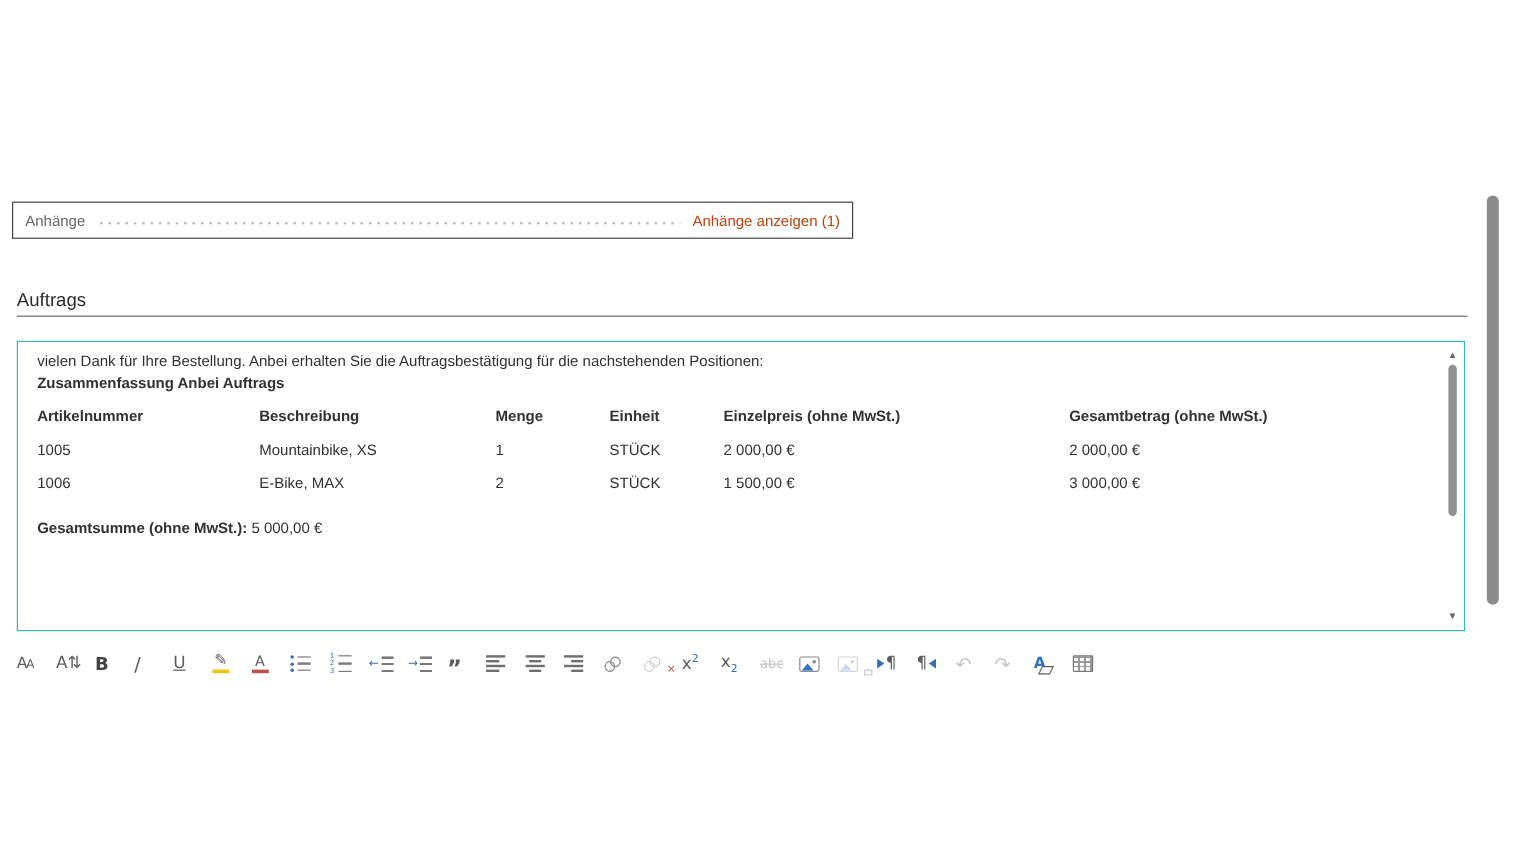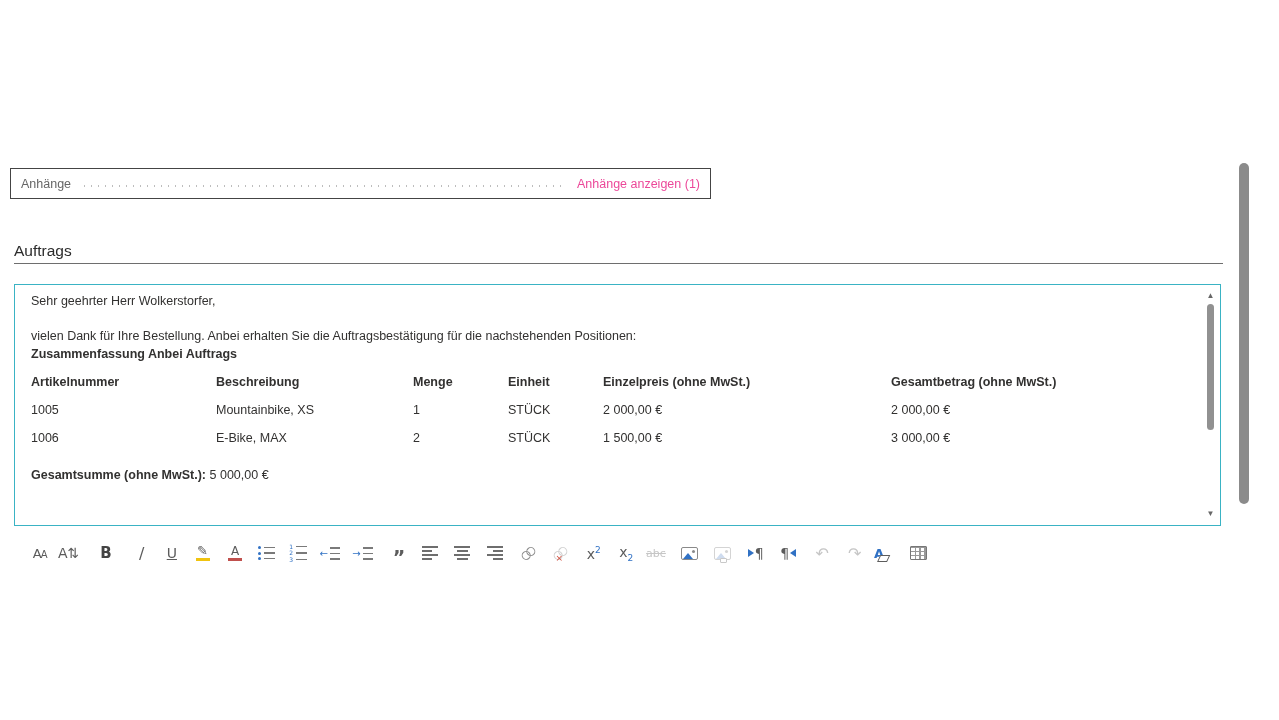--- a/index.html
+++ b/index.html
@@ -7,21 +7,21 @@
               font-family:"Liberation Sans", sans-serif; color:#323130; }
   .abs { position:absolute; }
 
   
   #attach-box { left:10px; top:168px; width:701px; height:31px;
     border:1px solid #444; display:flex; align-items:center; padding:0 10px; background:#fff; }
   #attach-label { font-size:12.5px; color:#666; white-space:nowrap; }
   #attach-leader { flex:1; height:2px; margin:4px 10px 0 10px;
     background-image:radial-gradient(circle, #bdbdbd 1px, transparent 1.1px);
     background-size:7px 2px; background-repeat:repeat-x; background-position:left center; }
-  #attach-link { font-size:12.5px; color:#ec4899; white-space:nowrap; cursor:pointer; }
+  #attach-link { font-size:12.5px; color:#c2410c; white-space:nowrap; cursor:pointer; }
 
   
   #msg-title { left:14px; top:242px; font-size:15.5px; color:#2b2b2b; }
   #msg-rule { left:14px; top:263px; width:1209px; height:0; border-top:1.5px solid #6e6e6e; }
 
   
   #msg-box { left:14px; top:284px; width:1207px; height:242px;
     border:1.5px solid #3ab3c4; background:#fff; overflow:hidden; }
   #msg-content { position:absolute; left:0; top:0; right:18px; bottom:0;
     padding:10px 0 0 16px; font-size:12.5px; line-height:13px; }
@@ -46,21 +46,21 @@
   #msg-sb-thumb { position:absolute; left:4px; top:17px; width:7px; height:126px;
     background:#919191; border-radius:4px; cursor:pointer; }
 
   
   #page-scrollbar { left:1239px; top:163px; width:10px; height:341px;
     background:#8b8b8b; border-radius:5px; cursor:pointer; }
 
   
   #toolbar { left:14px; top:531px; height:28px; display:flex; align-items:center;
     font-family:"DejaVu Sans", sans-serif; }
-  .tb-btn { width:32.6px; height:26px; display:flex; align-items:center; justify-content:flex-end;
+  .tb-btn { width:32.6px; height:26px; display:flex; align-items:center; justify-content:flex-start;
     color:#5c5c5c; font-size:14px; cursor:pointer; position:relative; user-select:none;margin-top:16px; }
   .tb-btn.disabled { color:#c6c6c6; cursor:default; }
   .blue { color:#3071c4; }
   .stack { display:flex; flex-direction:column; align-items:center; line-height:12px; }
   .cbar { width:14px; height:3px; margin-top:1px; }
 
   .s-font-name { font-size:13px; letter-spacing:-1px; }
   .s-font-name .sm { font-size:10px; }
   .s-bold { font-weight:700; font-size:15px; color:#444; }
   .s-italic { font-size:16px; }
@@ -126,21 +126,20 @@
   <span id="attach-label">Anhänge</span>
   <span id="attach-leader"></span>
   <span id="attach-link">Anhänge anzeigen (1)</span>
 </div>
 
 <div class="abs" id="msg-title">Auftrags</div>
 <div class="abs" id="msg-rule"></div>
 
 <div class="abs" id="msg-box">
   <div id="msg-content">
-    <div class="para-greet">Sehr geehrter Herr Wolkerstorfer,</div>
     <div class="para-intro">vielen Dank für Ihre Bestellung. Anbei erhalten Sie die Auftragsbestätigung für die nachstehenden Positionen:</div>
     <div class="para-heading">Zusammenfassung Anbei Auftrags</div>
     <table id="order-table">
       <thead>
           <tr id="order-head">
             <th class="c0">Artikelnummer</th>
             <th class="c1">Beschreibung</th>
             <th class="c2">Menge</th>
             <th class="c3">Einheit</th>
             <th class="c4">Einzelpreis (ohne MwSt.)</th>

